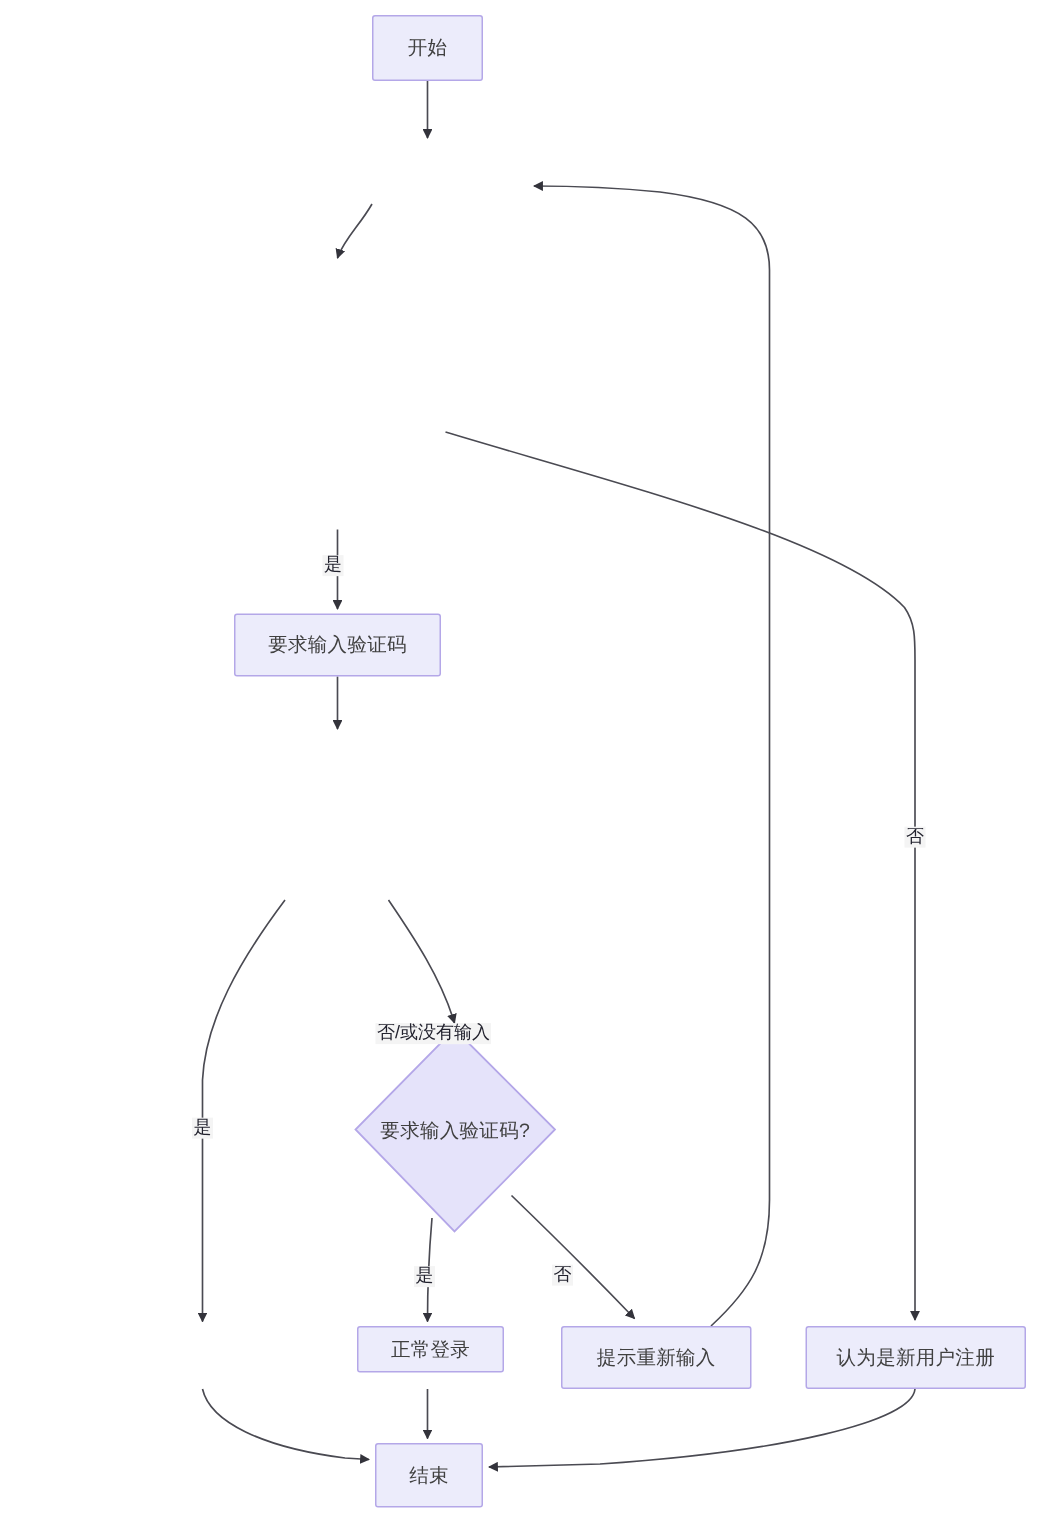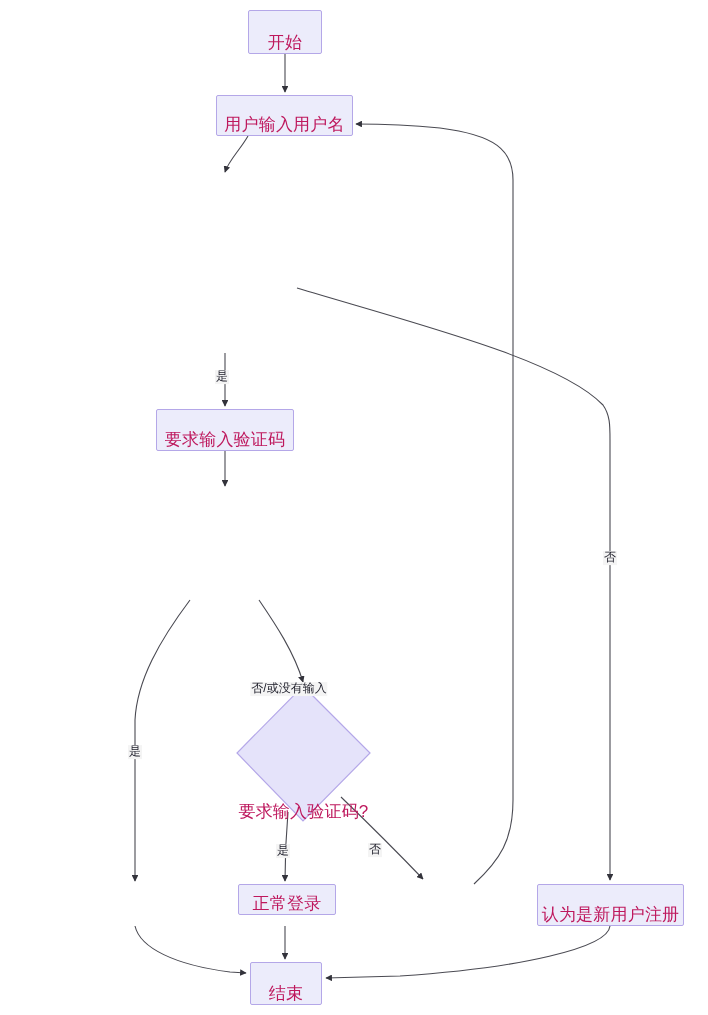--- a/index.html
+++ b/index.html
@@ -23,25 +23,25 @@
     position: absolute;
     left: 0;
     top: 0;
     width: 708px;
     height: 1015px;
   }
   .node {
     position: absolute;
     box-sizing: border-box;
     display: flex;
-    align-items: flex-end;
+    align-items: center;
     justify-content: center;
     text-align: center;
-    color: #be185d;
-    font-size: 17px;
+    color: #404040;
+    font-size: 13px;
     line-height: 1.2;
     letter-spacing: 0.2px;
   }
   .node-box {
     background: #ececfb;
     border: 1px solid #b4a7e8;
     border-radius: 2px;
   }
   .node-diamond {
     background: transparent;
@@ -110,42 +110,42 @@
       <path d="M 285 926 L 285 959"></path>
 
       <path d="M 610 926 C 608 948, 520 968, 400 976 L 326 978"></path>
     </g>
   </svg>
 
   <div class="node node-box" style="left:248px; top:10px; width:74px; height:44px;">
     <span>开始</span>
   </div>
 
-  <div class="node node-box" style="left:216px; top:95px; width:137px; height:41px;">
-    <span>用户输入用户名</span>
-  </div>
 
 
   <div class="node node-box" style="left:156px; top:409px; width:138px; height:42px;">
     <span>要求输入验证码</span>
   </div>
 
 
   <div class="node node-diamond" style="left:236px; top:685px; width:135px; height:137px;">
     <svg class="diamond-shape" viewBox="0 0 135 137" preserveAspectRatio="none">
       <polygon points="67,1 134,68 67,136 1,68" fill="#e5e3fa" stroke="#b4a7e8" stroke-width="1.2"></polygon>
     </svg>
     <span class="diamond-label">要求输入验证码?</span>
   </div>
 
 
   <div class="node node-box" style="left:238px; top:884px; width:98px; height:31px;">
     <span>正常登录</span>
   </div>
 
+  <div class="node node-box" style="left:374px; top:884px; width:127px; height:42px;">
+    <span>提示重新输入</span>
+  </div>
 
   <div class="node node-box" style="left:537px; top:884px; width:147px; height:42px;">
     <span>认为是新用户注册</span>
   </div>
 
   <div class="node node-box" style="left:250px; top:962px; width:72px; height:43px;">
     <span>结束</span>
   </div>
 
   <div class="edge-label" style="left:222px; top:377px;">是</div>

